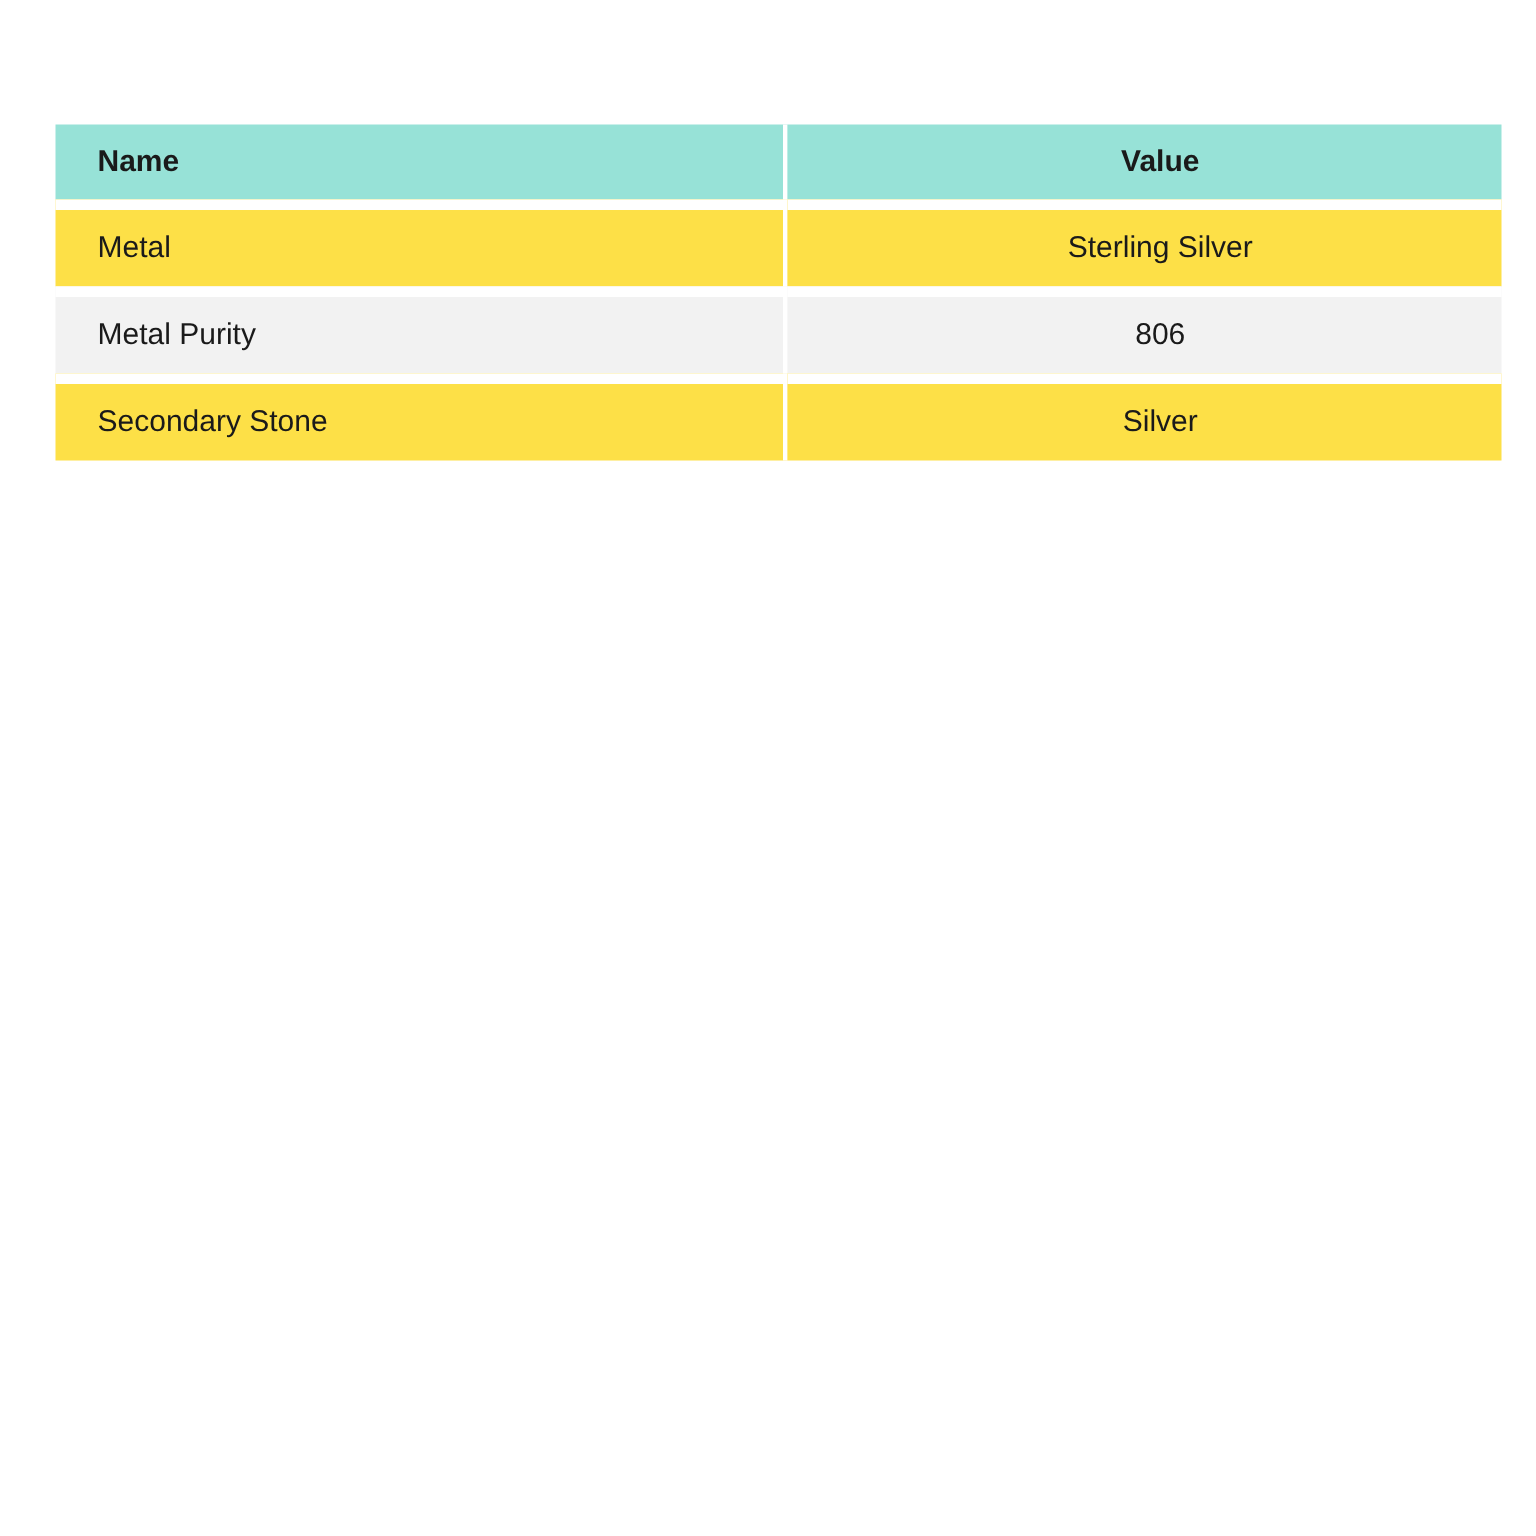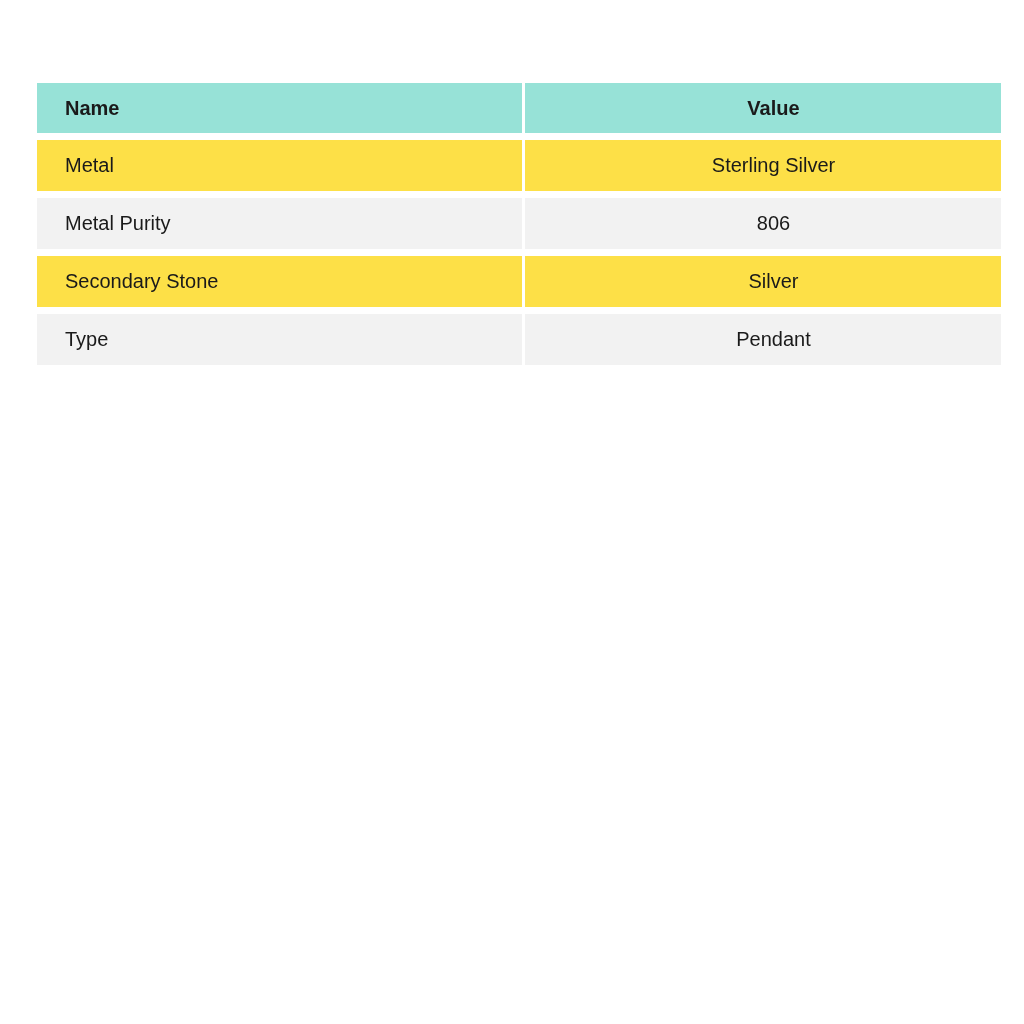--- a/index.html
+++ b/index.html
@@ -77,19 +77,15 @@
         <td>Sterling Silver</td>
       </tr>
       <tr>
         <td>Metal Purity</td>
         <td>806</td>
       </tr>
       <tr>
         <td>Secondary Stone</td>
         <td>Silver</td>
       </tr>
-      <tr>
-        <td>Type</td>
-        <td>Pendant</td>
-      </tr>
     </tbody>
   </table>
 </div>
 
 </body></html>

